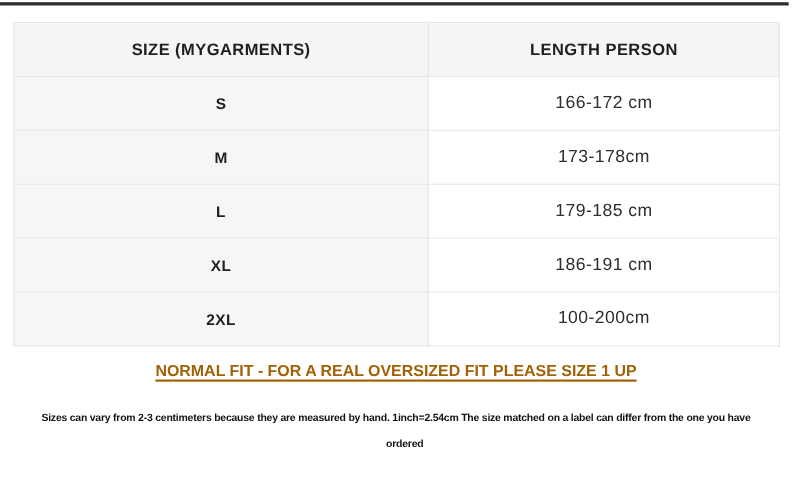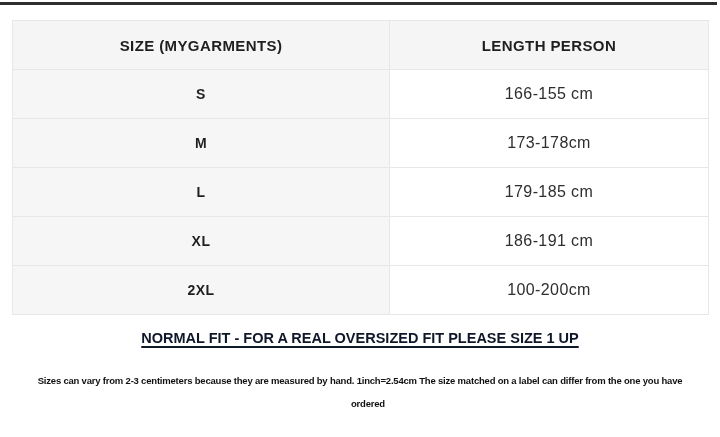--- a/index.html
+++ b/index.html
@@ -65,21 +65,21 @@
   }
   .fit-note {
     position: absolute;
     top: 330px;
     left: 0;
     width: 720px;
     text-align: center;
     font-weight: 700;
     font-size: 14.5px;
     letter-spacing: 0px;
-    color: #0f172a;
+    color: #a16207;
     text-decoration: underline;
     text-underline-offset: 3px;
     text-decoration-thickness: 1.5px;
   }
   .disclaimer {
     position: absolute;
     top: 375px;
     left: 0;
     width: 720px;
     text-align: center;
@@ -110,21 +110,21 @@
     </colgroup>
     <thead>
       <tr>
         <th>SIZE (MYGARMENTS)</th>
         <th>LENGTH PERSON</th>
       </tr>
     </thead>
     <tbody>
       <tr>
         <th class="size-cell">S</th>
-        <td class="length-cell">166-155 cm</td>
+        <td class="length-cell">166-172 cm</td>
       </tr>
       <tr>
         <th class="size-cell">M</th>
         <td class="length-cell">173-178cm</td>
       </tr>
       <tr>
         <th class="size-cell">L</th>
         <td class="length-cell">179-185 cm</td>
       </tr>
       <tr>

